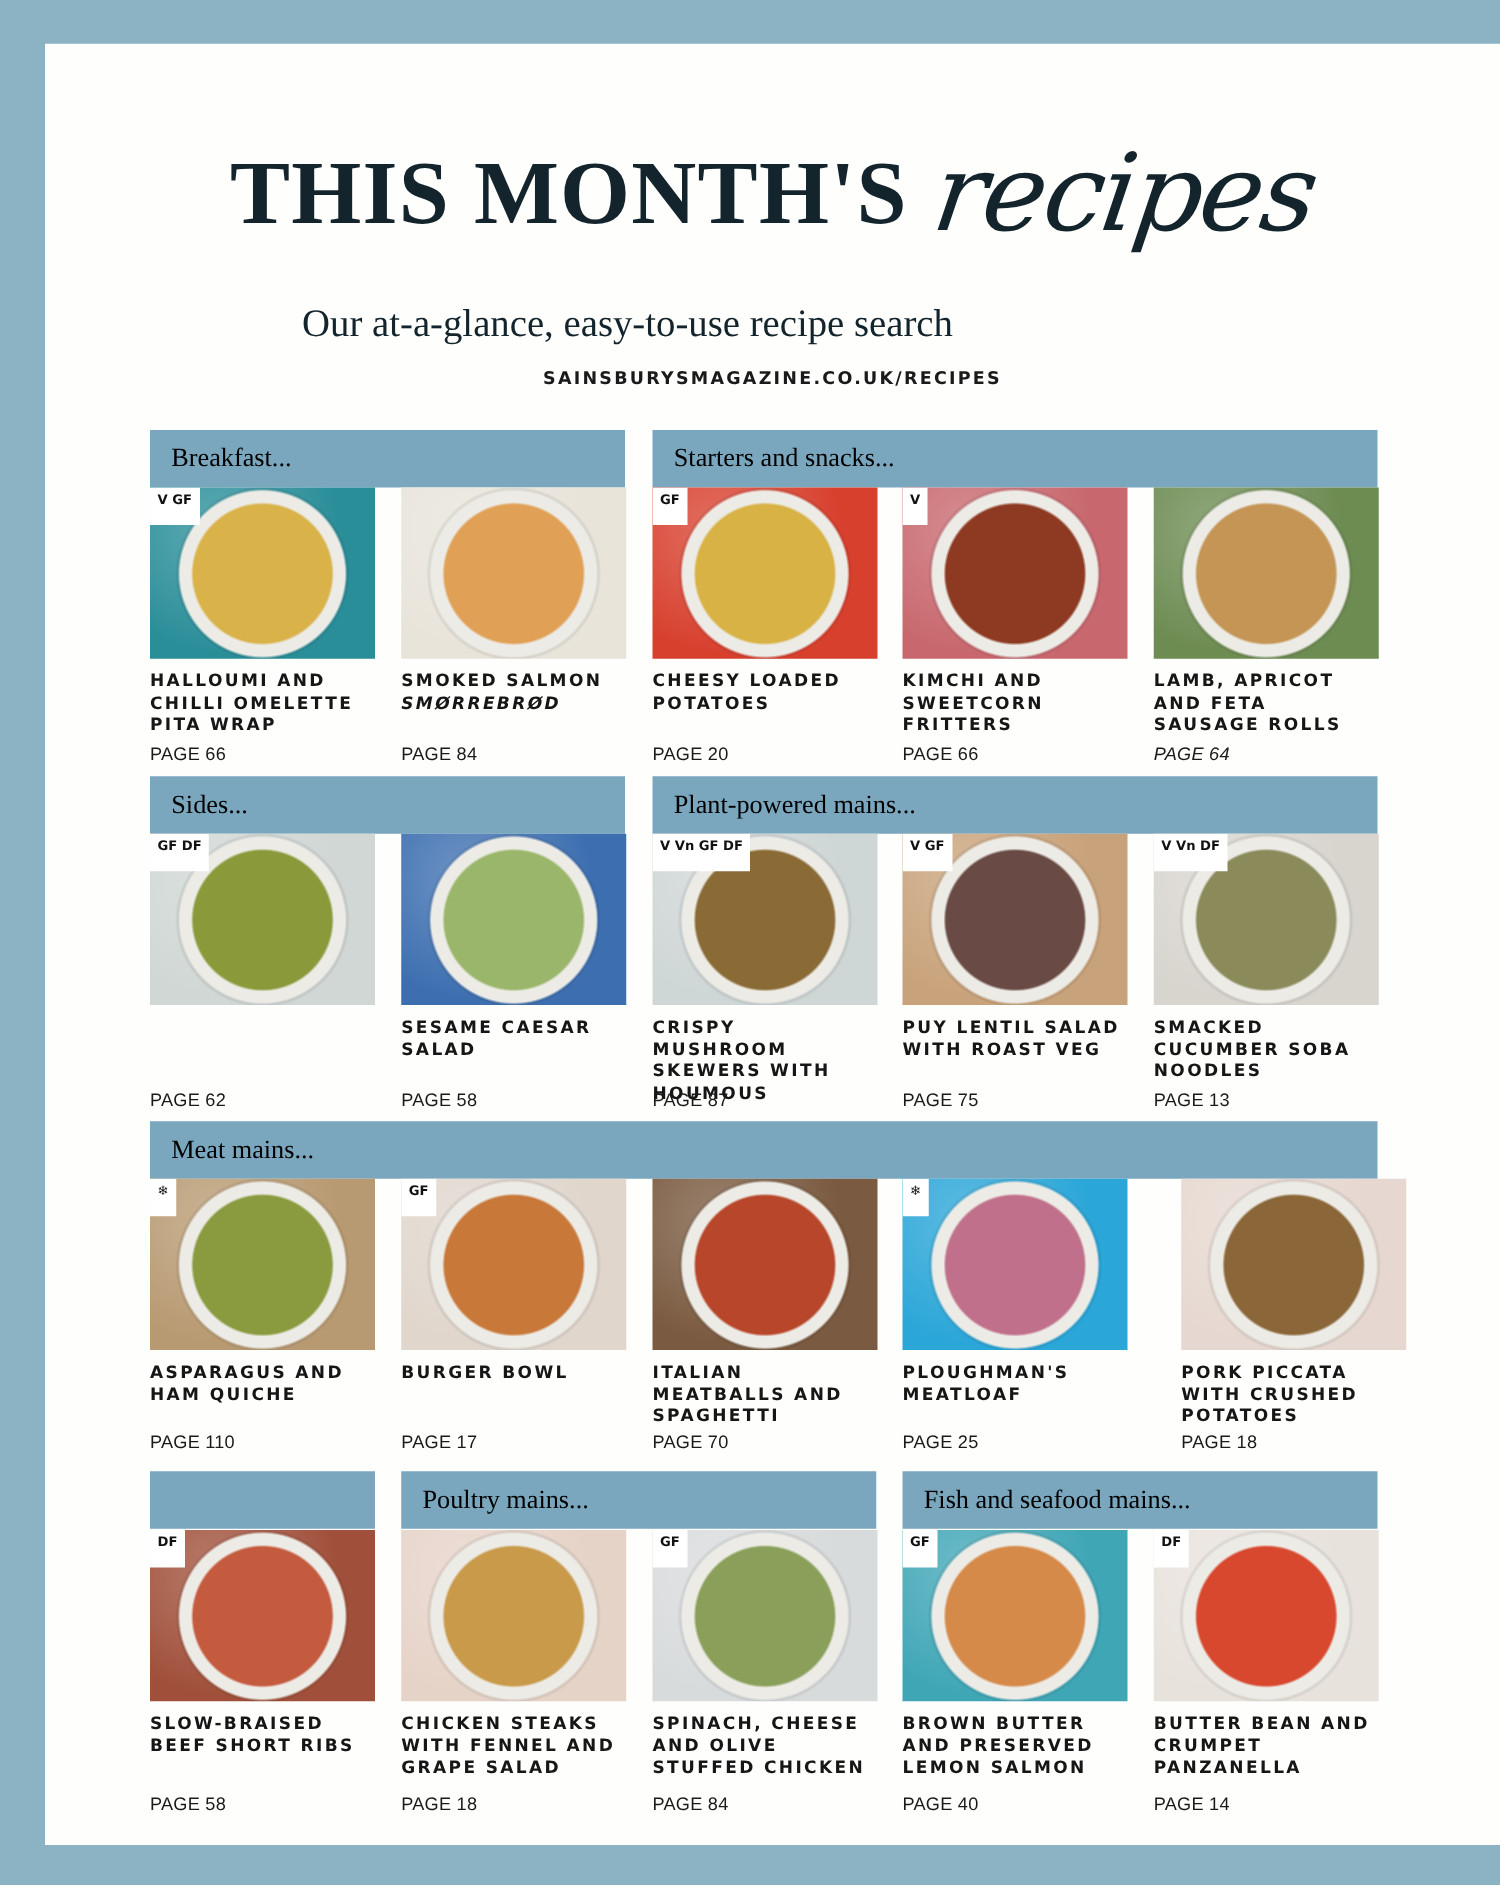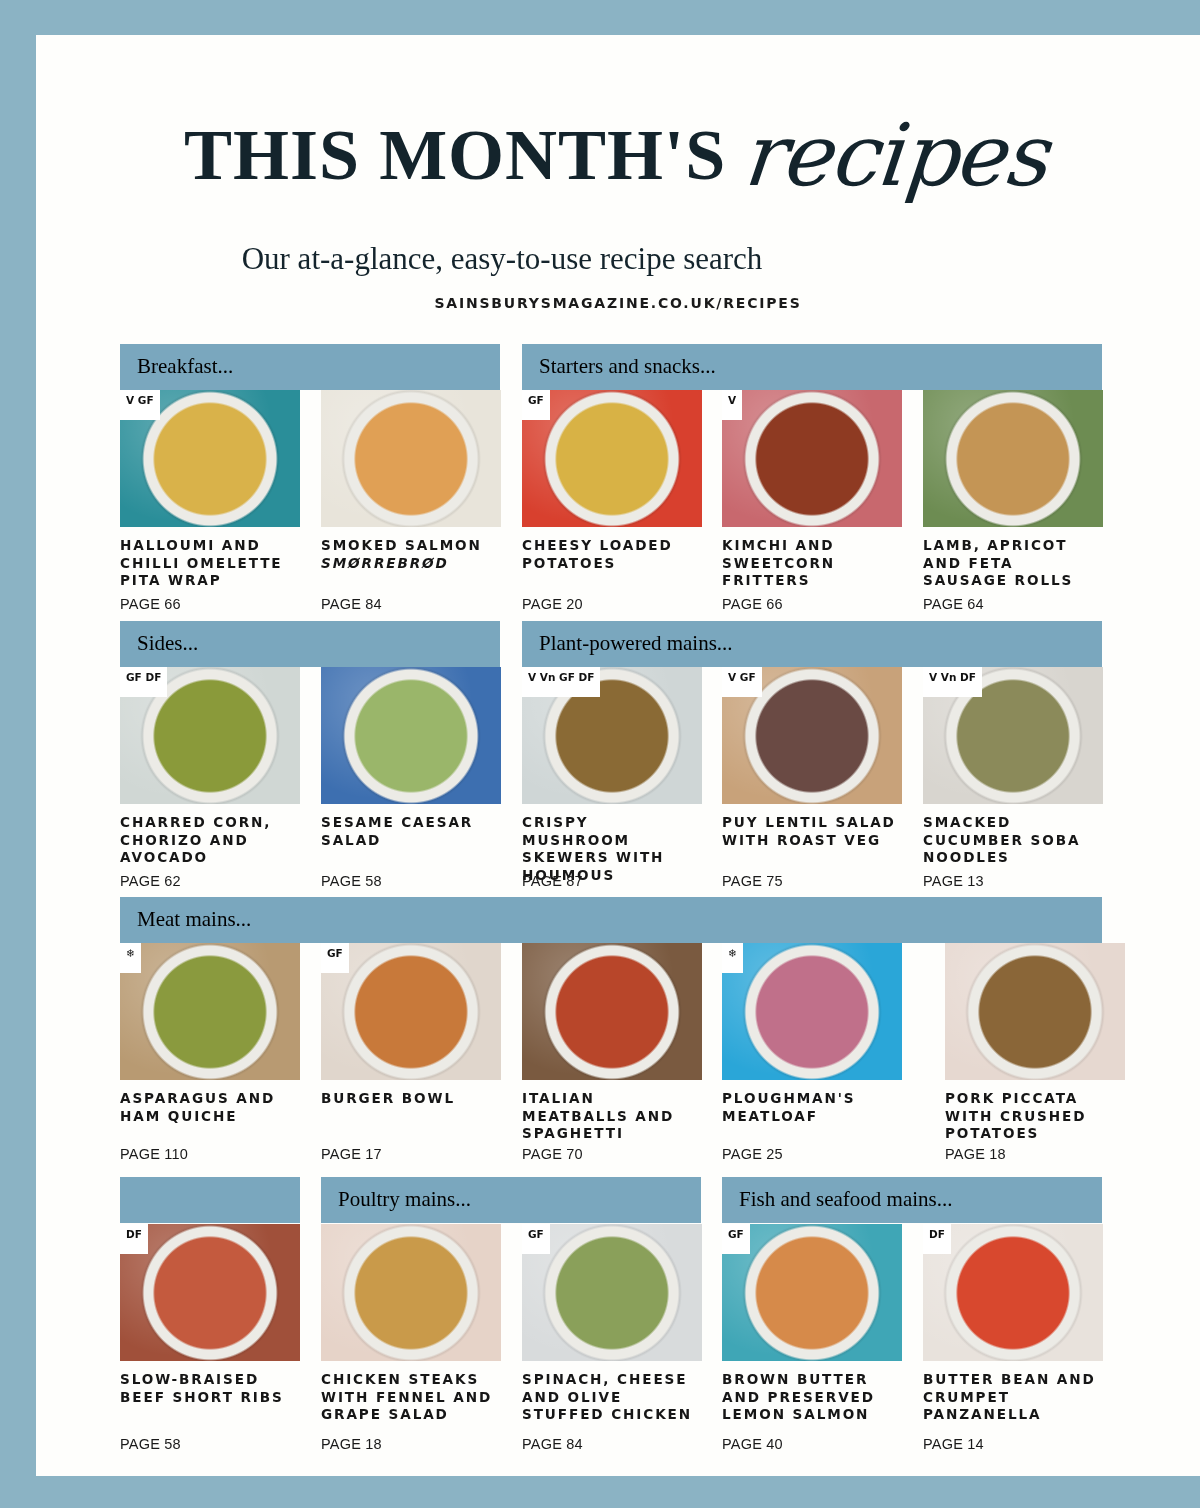--- a/index.html
+++ b/index.html
@@ -190,28 +190,27 @@
         <div class="badge">V</div>
       </div>
       <div class="name"><span>KIMCHI AND SWEETCORN FRITTERS</span></div>
       <div class="pg" style="top: 206px;">PAGE 66</div>
     </div>
     <div class="card" style="left: 923px; top: 390px;">
       <div class="img" style="background: radial-gradient(circle at 30% 25%, rgba(255, 255, 255, 0.25), transparent 60%), rgb(109, 140, 82);">
         <div class="food" style="background: radial-gradient(circle, rgb(196, 149, 85) 0%, rgb(196, 149, 85) 52%, rgb(236, 235, 230) 54%, rgb(236, 235, 230) 62%, rgba(0, 0, 0, 0.08) 64%, transparent 66%);"></div>
       </div>
       <div class="name"><span>LAMB, APRICOT AND FETA SAUSAGE ROLLS</span></div>
-      <div class="pg" style="top: 206px;">PAGE 64</div>
+      <div class="pg" style="top: 206px; font-style: italic;">PAGE 64</div>
     </div>
     <div class="card" style="left: 120px; top: 667px;">
       <div class="img" style="background: radial-gradient(circle at 30% 25%, rgba(255, 255, 255, 0.25), transparent 60%), rgb(208, 215, 212);">
         <div class="food" style="background: radial-gradient(circle, rgb(138, 154, 58) 0%, rgb(138, 154, 58) 52%, rgb(236, 235, 230) 54%, rgb(236, 235, 230) 62%, rgba(0, 0, 0, 0.08) 64%, transparent 66%);"></div>
         <div class="badge">GF DF</div>
       </div>
-      <div class="name"><span>CHARRED CORN, CHORIZO AND AVOCADO</span></div>
       <div class="pg" style="top: 206px;">PAGE 62</div>
     </div>
     <div class="card" style="left: 321px; top: 667px;">
       <div class="img" style="background: radial-gradient(circle at 30% 25%, rgba(255, 255, 255, 0.25), transparent 60%), rgb(61, 111, 176);">
         <div class="food" style="background: radial-gradient(circle, rgb(154, 182, 106) 0%, rgb(154, 182, 106) 52%, rgb(236, 235, 230) 54%, rgb(236, 235, 230) 62%, rgba(0, 0, 0, 0.08) 64%, transparent 66%);"></div>
       </div>
       <div class="name"><span>SESAME CAESAR SALAD</span></div>
       <div class="pg" style="top: 206px;">PAGE 58</div>
     </div>
     <div class="card" style="left: 522px; top: 667px;">

